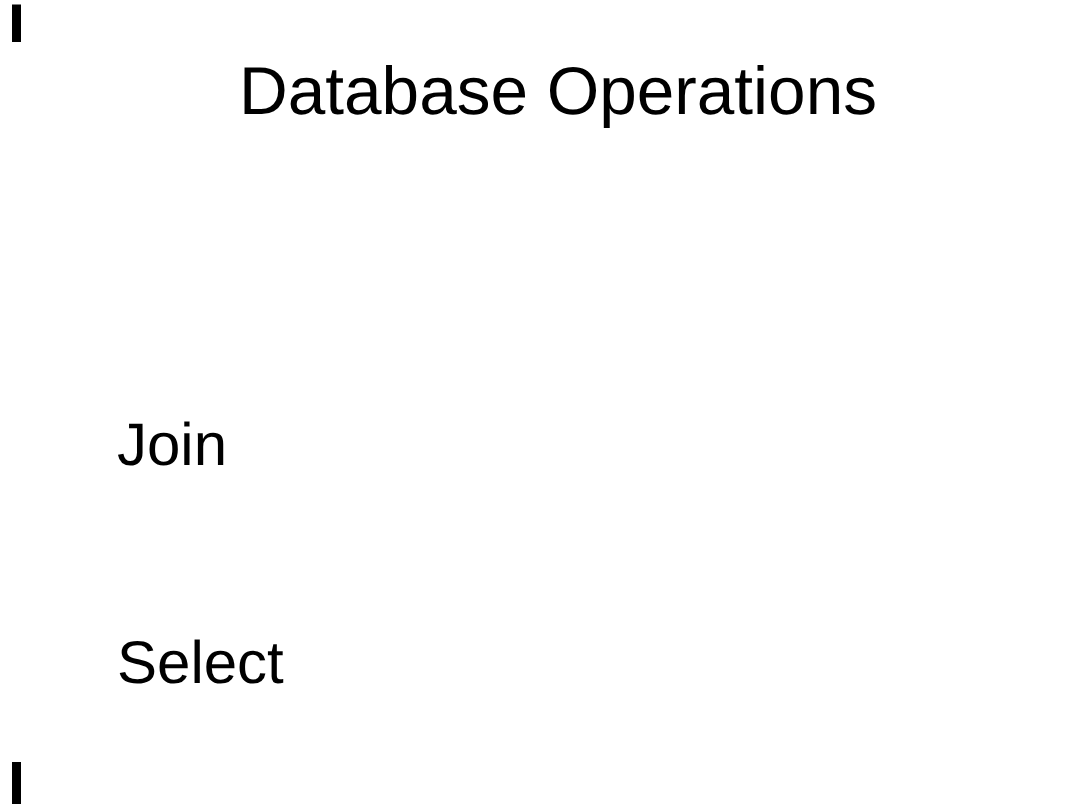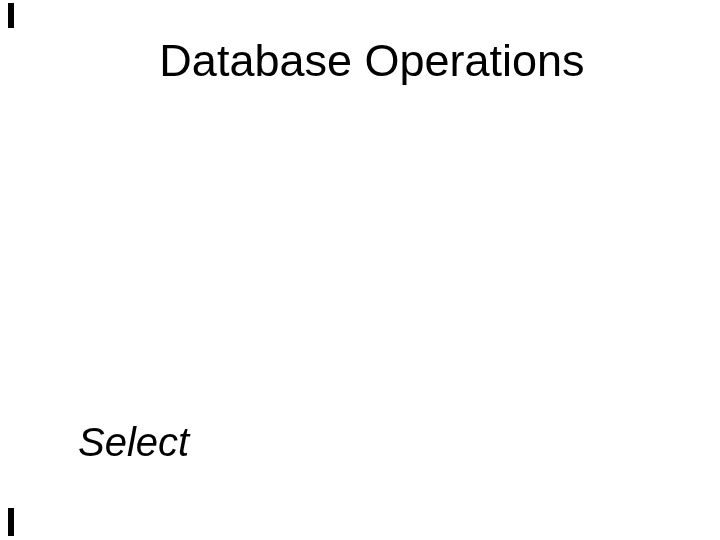--- a/index.html
+++ b/index.html
@@ -37,38 +37,39 @@
     position: absolute;
     left: 78px;
     margin: 0;
     font-size: 40px;
     font-weight: 400;
     line-height: normal;
     white-space: nowrap;
   }
   .slide-item.item-0 { top: 130px; }
   .slide-item.item-1 { top: 275px; }
-  .slide-item.item-2 { top: 420px; font-style: italic; }
+  .slide-item.item-2 { top: 420px; }
   .edge-mark {
     position: absolute;
     left: 8px;
     width: 6px;
     background: #000000;
   }
   .edge-mark.top    { top: 3px;   height: 25px; }
   .edge-mark.bottom { top: 508px; height: 28px; }
 </style>
 </head>
 <body>
 
 <div class="slide">
 
   <div class="edge-mark top"></div>
 
   <h1 class="slide-title">Database Operations</h1>
 
 
+  <div class="slide-item item-1">Join</div>
 
   <div class="slide-item item-2">Select</div>
 
   <div class="edge-mark bottom"></div>
 
 </div>
 
 </body></html>

